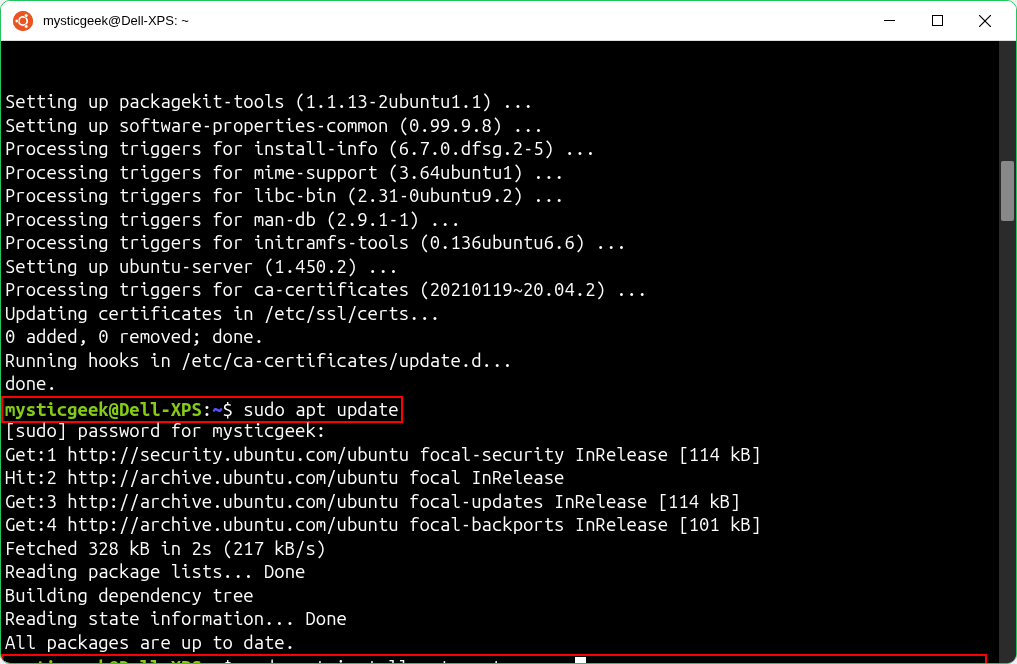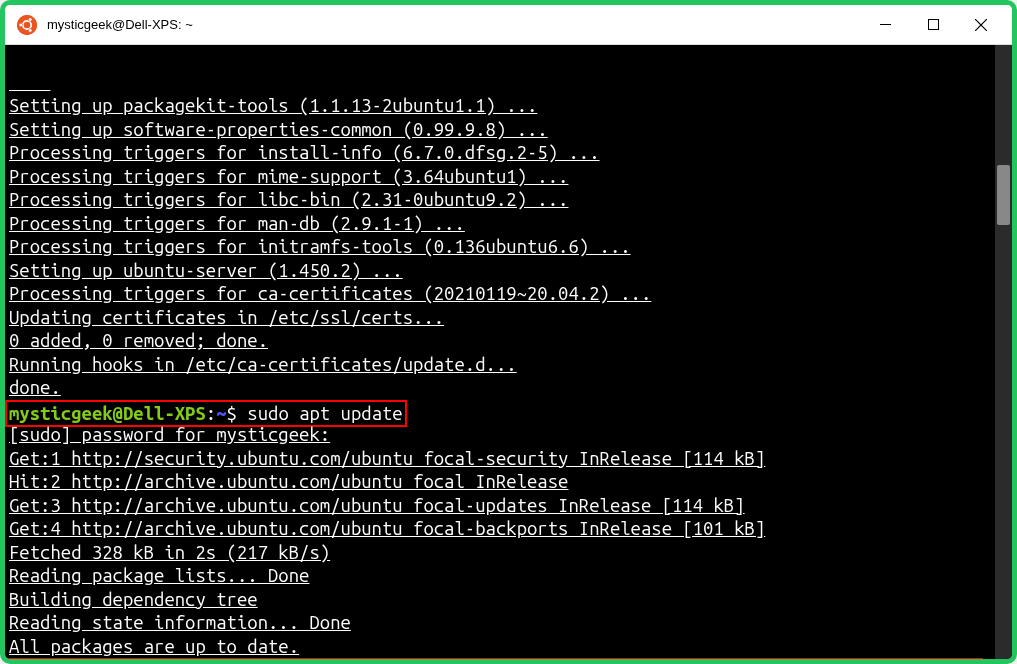--- a/index.html
+++ b/index.html
@@ -11,21 +11,21 @@
       font-family: "Segoe UI", Arial, sans-serif;
       background: #f0f0f0;
       width: 1017px;
       height: 664px;
       overflow: hidden;
     }
     .window {
       width: 1017px;
       height: 664px;
       background: #ffffff;
-      border: 5px solid #22c55e;
+      border: 1px solid #22c55e;
       border-radius: 10px;
       overflow: hidden;
       display: flex;
       flex-direction: column;
     }
     .titlebar {
       height: 40px;
       background: #ffffff;
       display: flex;
       align-items: center;
@@ -70,21 +70,20 @@
       flex: 1;
       background: #000000;
       color: #ffffff;
       font-family: "Ubuntu Mono", "Consolas", "Courier New", monospace;
       font-size: 18.5px;
       line-height: 23.5px;
       padding: 2px 8px 0 4px;
       overflow: hidden;
       position: relative;
       white-space: pre;
-      text-decoration: underline;
     }
     .scrollbar-track {
       position: absolute;
       right: 0;
       top: 0;
       bottom: 0;
       width: 17px;
       background: #2b2b2b;
     }
     .scrollbar-thumb {

